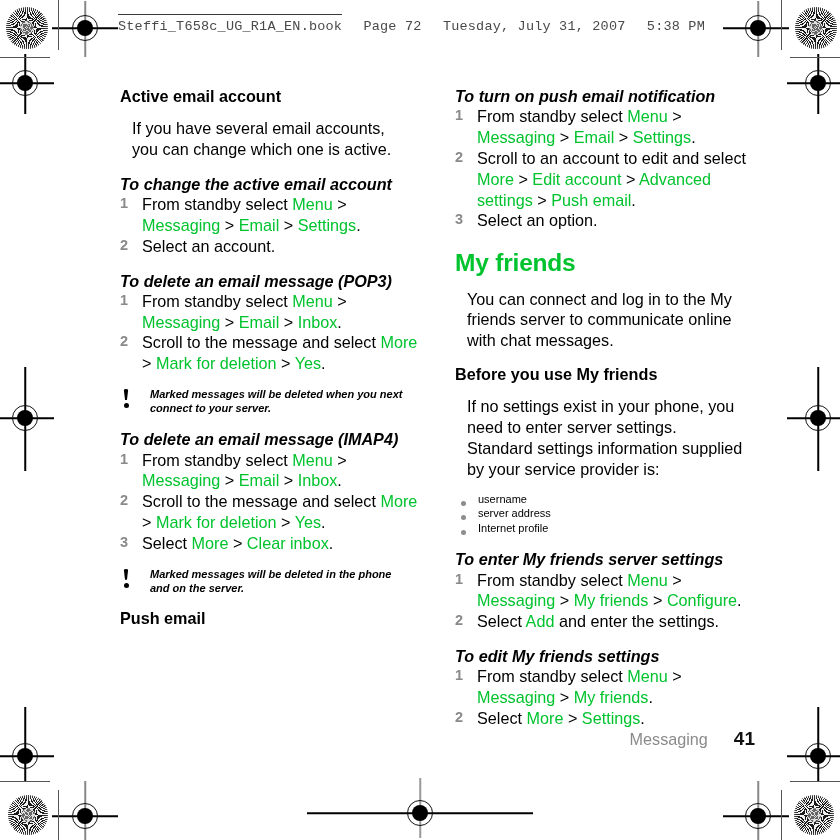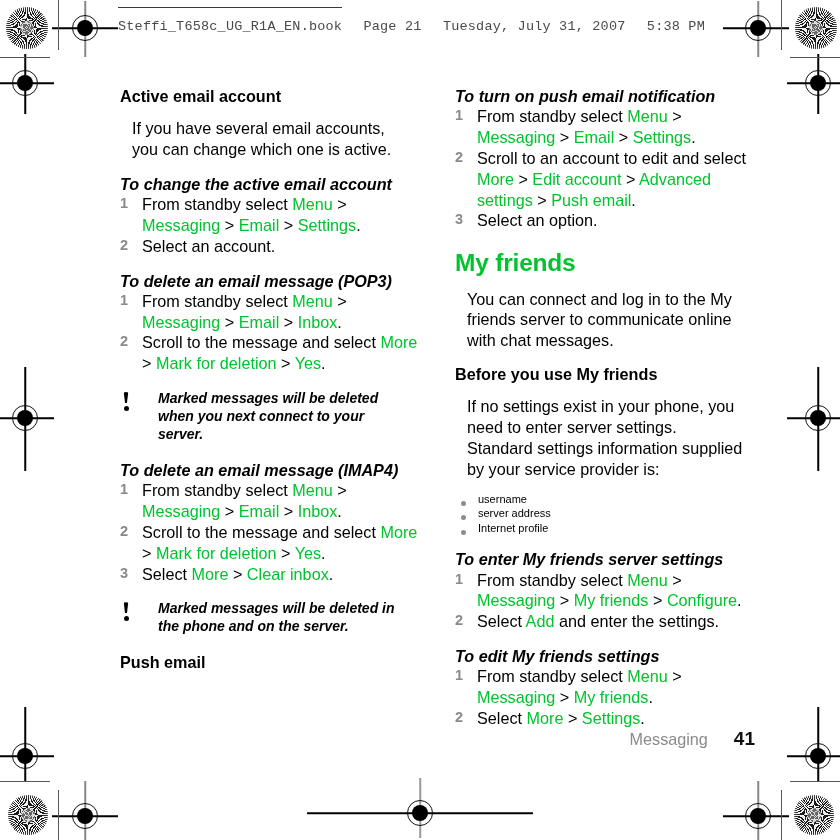--- a/index.html
+++ b/index.html
@@ -44,21 +44,21 @@
   }
   .trim{position:absolute;background:#555;}
 
   
   .runhead{
     position:absolute;left:118px;top:19px;
     font-family:"Liberation Mono","DejaVu Sans Mono",monospace;
     font-size:13.5px;letter-spacing:.2px;color:#4a4a4a;white-space:nowrap;
   }
   .runhead .seg{margin-right:13px;}
-  .runhead .underline{border-top:1.4px solid #3a3a3a;padding-top:11px;}
+  .runhead .underline{border-top:1.4px solid #3a3a3a;padding-top:4px;}
 
   
   .page{
     position:absolute;left:0;top:0;width:840px;height:656px;
   }
   .col{
     position:absolute;top:86px;width:300px;
   }
   .col-left{left:120px;}
   .col-right{left:455px;}
@@ -111,21 +111,21 @@
   .note .excl .stem{
     position:absolute;left:1px;top:0;width:6px;height:11px;
     background:#000;border-radius:3px 3px 2px 2px;
     clip-path:polygon(12% 0%,88% 0%,66% 100%,34% 100%);
   }
   .note .excl .pt{
     position:absolute;left:1.5px;top:14px;width:5px;height:5px;
     background:#000;border-radius:50%;
   }
   .note p{
-    margin:16px;font-size:14px;font-style:italic;font-weight:bold;line-height:1.285;
+    margin:8px;font-size:11px;font-style:italic;font-weight:bold;line-height:1.285;
   }
 
   ul.bullets{list-style:none;margin:8px 0 0 0;padding:0;}
   ul.bullets li{
     position:relative;padding-left:23px;font-size:11px;line-height:1.33;
   }
   ul.bullets li::before{
     content:"";position:absolute;left:6px;top:9px;
     width:5px;height:5px;border-radius:50%;background:#8d8d8d;
   }
@@ -233,21 +233,21 @@
   <div class="trim" style="left:58px;top:790px;width:1.3px;height:50px;"></div>
   <div class="trim" style="left:781px;top:790px;width:1.3px;height:50px;"></div>
   <div class="trim" style="left:0px;top:57px;width:50px;height:1.3px;"></div>
   <div class="trim" style="left:790px;top:57px;width:50px;height:1.3px;"></div>
   <div class="trim" style="left:0px;top:781px;width:50px;height:1.3px;"></div>
   <div class="trim" style="left:790px;top:781px;width:50px;height:1.3px;"></div>
 </div>
 
 <div class="runhead">
   <span class="seg underline">Steffi_T658c_UG_R1A_EN.book</span>
-  <span class="seg">Page 21</span>
+  <span class="seg">Page 72</span>
   <span class="seg">Tuesday, July 31, 2007</span>
   <span class="seg">5:38 PM</span>
 </div>
 
 <div class="page">
 
   <div class="col col-left">
 
     <h3 class="sub" style="margin-top:0;">Active email account</h3>
     <p class="body">If you have several email accounts, you can change which one is active.</p>

